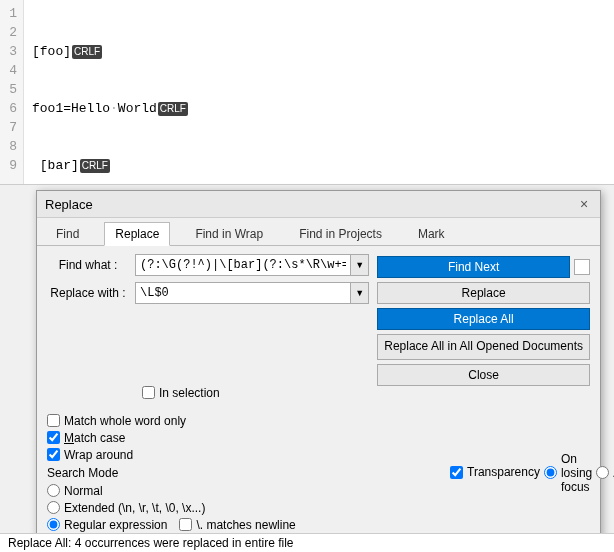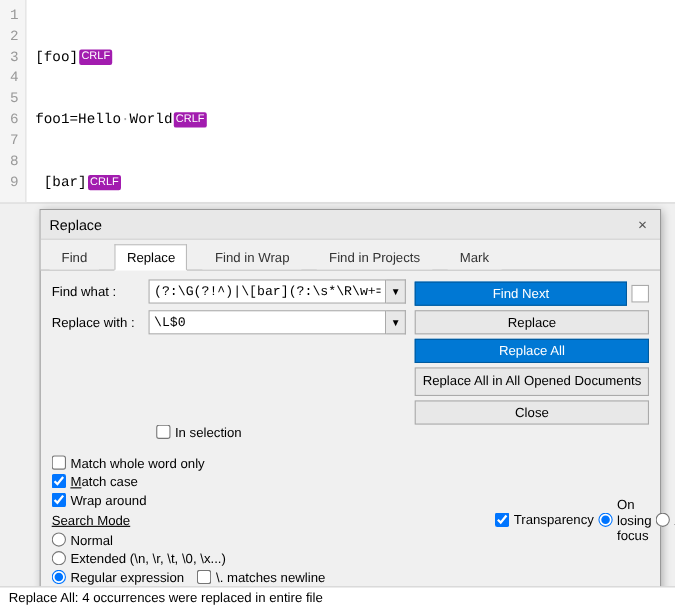--- a/index.html
+++ b/index.html
@@ -49,21 +49,21 @@
     }
 
     .code-line {
       height: 19px;
       display: flex;
       align-items: center;
     }
 
     .crlf-badge {
       display: inline-block;
-      background: #a21caf;
+      background: #404040;
       color: #fff;
       font-size: 10px;
       padding: 0 2px;
       border-radius: 2px;
       font-family: Arial, sans-serif;
       margin-left: 1px;
       vertical-align: middle;
       line-height: 14px;
     }
 
@@ -147,21 +147,21 @@
 
     .form-row {
       display: flex;
       align-items: center;
       margin-bottom: 6px;
     }
 
     .form-label {
       font-size: 12px;
       min-width: 88px;
-      text-align: left;
+      text-align: center;
       padding-right: 6px;
       white-space: nowrap;
     }
 
     .form-input-combo {
       display: flex;
       flex: 1;
       align-items: center;
     }
 
@@ -249,21 +249,20 @@
       margin-bottom: 3px;
     }
 
     .cb-row input[type=checkbox] { margin: 0; }
 
     
     .section-title {
       font-size: 12px;
       margin-bottom: 4px;
       margin-top: 4px;
-      text-decoration: underline;
     }
 
     .radio-row {
       display: flex;
       align-items: center;
       gap: 4px;
       font-size: 12px;
       margin-bottom: 3px;
     }
 

